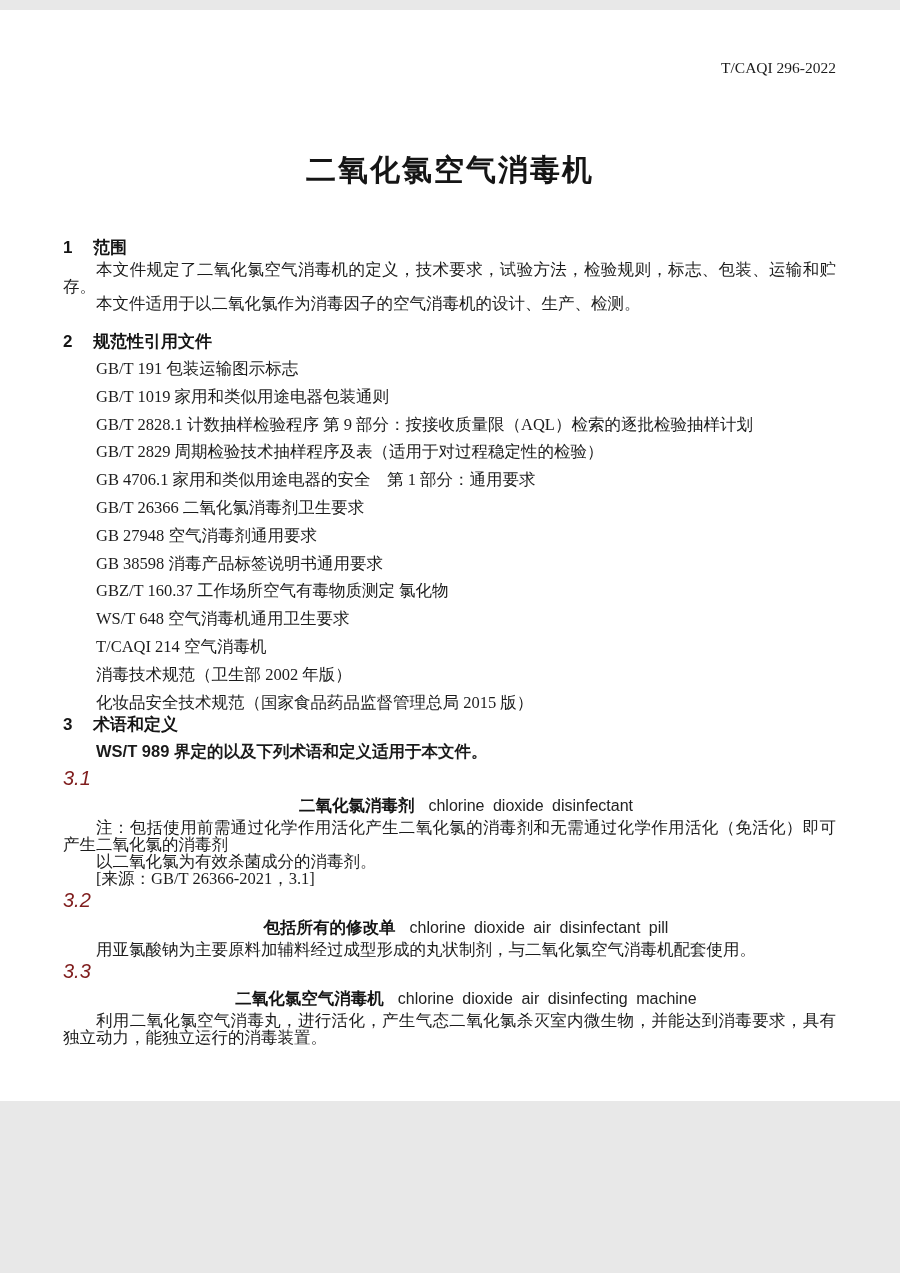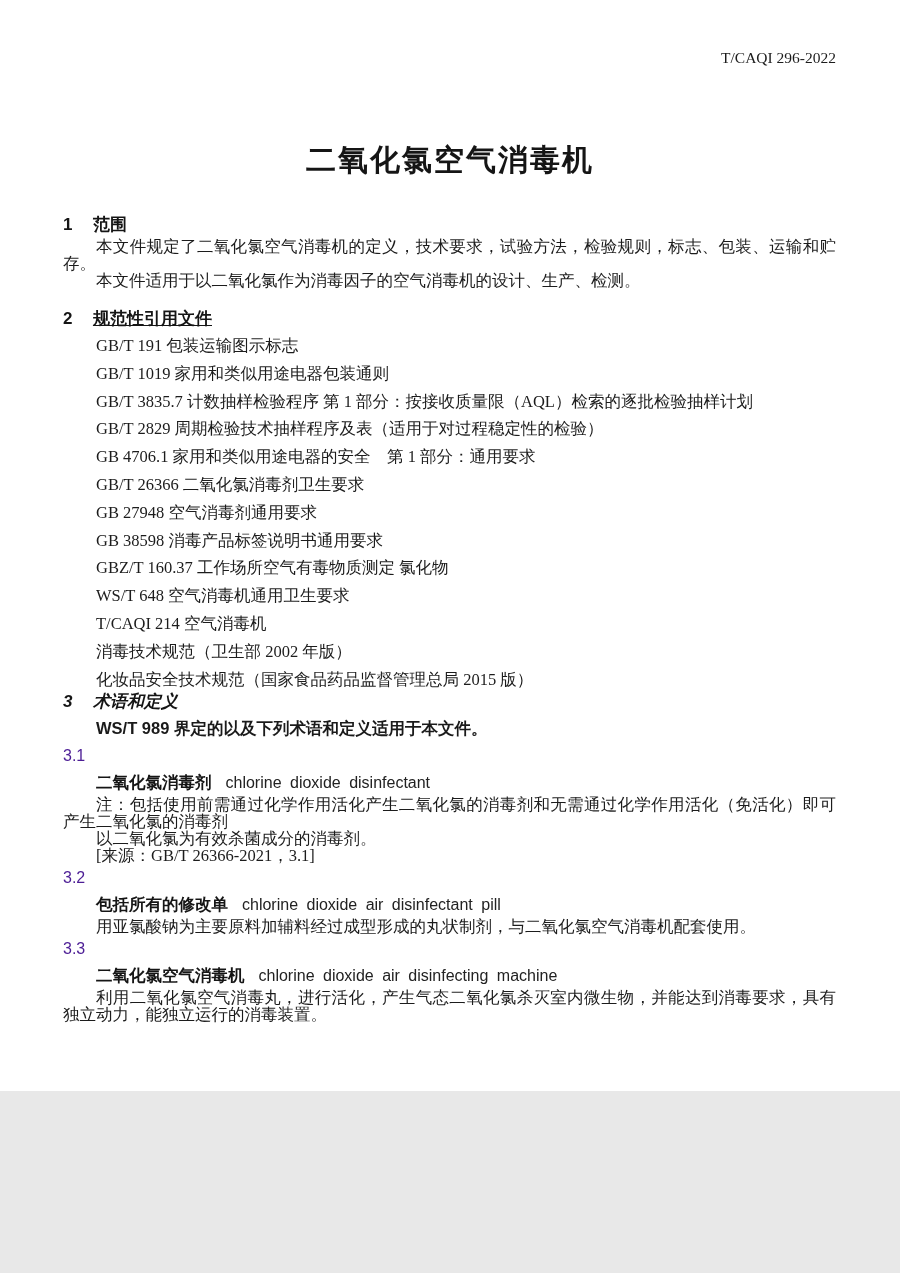--- a/index.html
+++ b/index.html
@@ -2,21 +2,21 @@
 <html><head>
 <meta charset="utf-8">
 <style>
   * { margin: 0; padding: 0; box-sizing: border-box; }
   html, body { background: #e8e8e8; }
   .page {
     position: relative;
     width: 900px;
     height: 1091px;
     background: #ffffff;
-    margin: 0 auto;
+    margin: 10px auto;
     overflow: hidden;
     color: #1c1c1c;
     font-family: "Liberation Serif", "DejaVu Serif", serif;
   }
   .doc-code {
     position: absolute;
     top: 49px;
     right: 64px;
     font-size: 15.5px;
     font-family: "Liberation Serif", "DejaVu Serif", serif;
@@ -29,58 +29,59 @@
     width: 100%;
     text-align: center;
     font-family: "Liberation Sans", "DejaVu Sans", sans-serif;
     font-weight: bold;
     font-size: 30px;
     letter-spacing: 2px;
     color: #151515;
   }
   .content {
     position: absolute;
-    top: 211px;
+    top: 224px;
     left: 63px;
     width: 773px;
     font-size: 16.5px;
     line-height: 27px;
   }
   .sec-heading {
     font-family: "Liberation Sans", "DejaVu Sans", sans-serif;
     font-weight: bold;
     font-size: 17px;
     line-height: 27px;
     color: #151515;
   }
   .sec-no { display: inline-block; min-width: 14px; margin-right: 16px; font-weight: bold; }
-  .sec2-heading { margin-top: 16px; text-decoration: underline; }
-  .sec3-heading { margin-top: -5px; font-style: italic; }
+  .sec2-heading { margin-top: 16px; }
+  .sec3-heading { margin-top: -5px; }
   .para {
     text-indent: 2em;
     text-align: justify;
     line-height: 17px;
   }
   .ref-list { line-height: 27.8px; }
   .ref-item { padding-left: 2em; }
   .terms-intro {
     text-indent: 2em;
     font-family: "Liberation Sans", "DejaVu Sans", sans-serif;
     font-weight: bold;
     font-size: 16.5px;
     line-height: 27px;
     color: #1a1a1a;
   }
   .term-label {
     font-family: "Liberation Sans", "DejaVu Sans", sans-serif;
-    font-size: 16px;
+    font-size: 20px;
     line-height: 27px;
-    color: #4c1d95;
+    color: #7f1d1d;
+    font-style: italic;
   }
-  .term-line { padding-left: 2em; line-height: 27px; }
+  .term-line { padding-left: 2em; line-height: 27px; text-align: center; }
   .term-zh {
     font-family: "Liberation Sans", "DejaVu Sans", sans-serif;
     font-weight: bold;
     font-size: 16.5px;
     color: #151515;
   }
   .term-en {
     font-family: "Liberation Sans", "DejaVu Sans", sans-serif;
     font-size: 16px;
     margin-left: 14px;
@@ -113,21 +114,21 @@
     <div class="para">本文件规定了二氧化氯空气消毒机的定义，技术要求，试验方法，检验规则，标志、包装、运输和贮存。</div>
     <div class="para">本文件适用于以二氧化氯作为消毒因子的空气消毒机的设计、生产、检测。</div>
 
     <div class="sec-heading sec2-heading">
       <span class="sec-no">2</span><span>规范性引用文件</span>
     </div>
 
     <div class="ref-list">
       <div class="ref-item">GB/T 191  包装运输图示标志</div>
       <div class="ref-item">GB/T 1019  家用和类似用途电器包装通则</div>
-      <div class="ref-item">GB/T 3835.7  计数抽样检验程序 第 1 部分：按接收质量限（AQL）检索的逐批检验抽样计划</div>
+      <div class="ref-item">GB/T 2828.1  计数抽样检验程序 第 9 部分：按接收质量限（AQL）检索的逐批检验抽样计划</div>
       <div class="ref-item">GB/T 2829  周期检验技术抽样程序及表（适用于对过程稳定性的检验）</div>
       <div class="ref-item">GB 4706.1  家用和类似用途电器的安全　第 1 部分：通用要求</div>
       <div class="ref-item">GB/T 26366  二氧化氯消毒剂卫生要求</div>
       <div class="ref-item">GB 27948  空气消毒剂通用要求</div>
       <div class="ref-item">GB 38598  消毒产品标签说明书通用要求</div>
       <div class="ref-item">GBZ/T 160.37 工作场所空气有毒物质测定  氯化物</div>
       <div class="ref-item">WS/T 648  空气消毒机通用卫生要求</div>
       <div class="ref-item">T/CAQI 214  空气消毒机</div>
       <div class="ref-item">消毒技术规范（卫生部 2002 年版）</div>
       <div class="ref-item">化妆品安全技术规范（国家食品药品监督管理总局 2015 版）</div>

